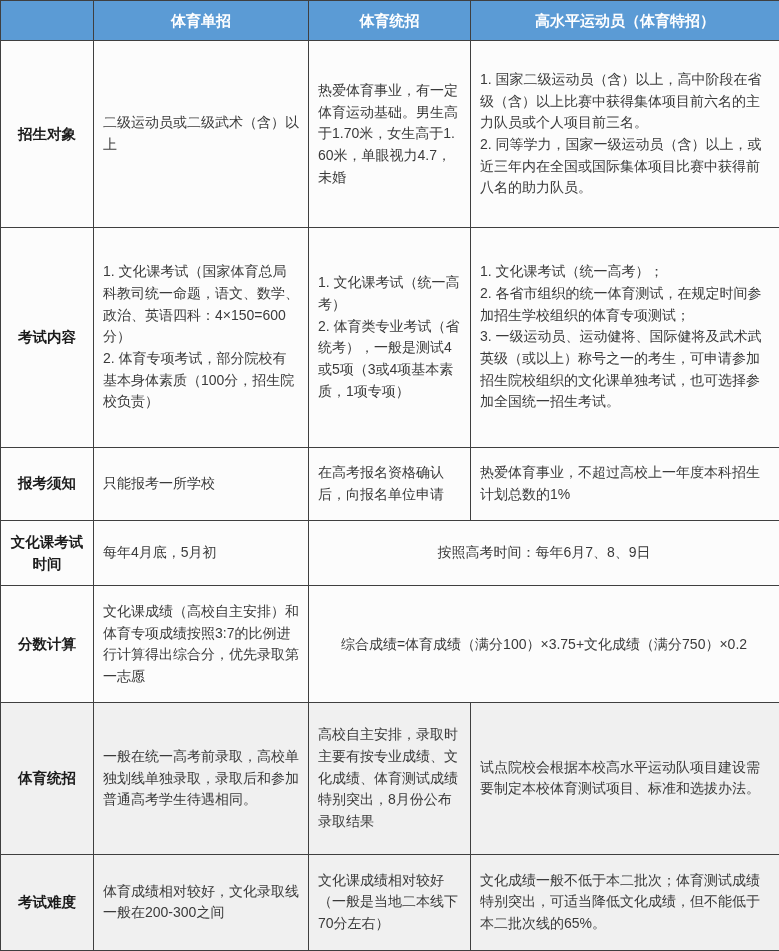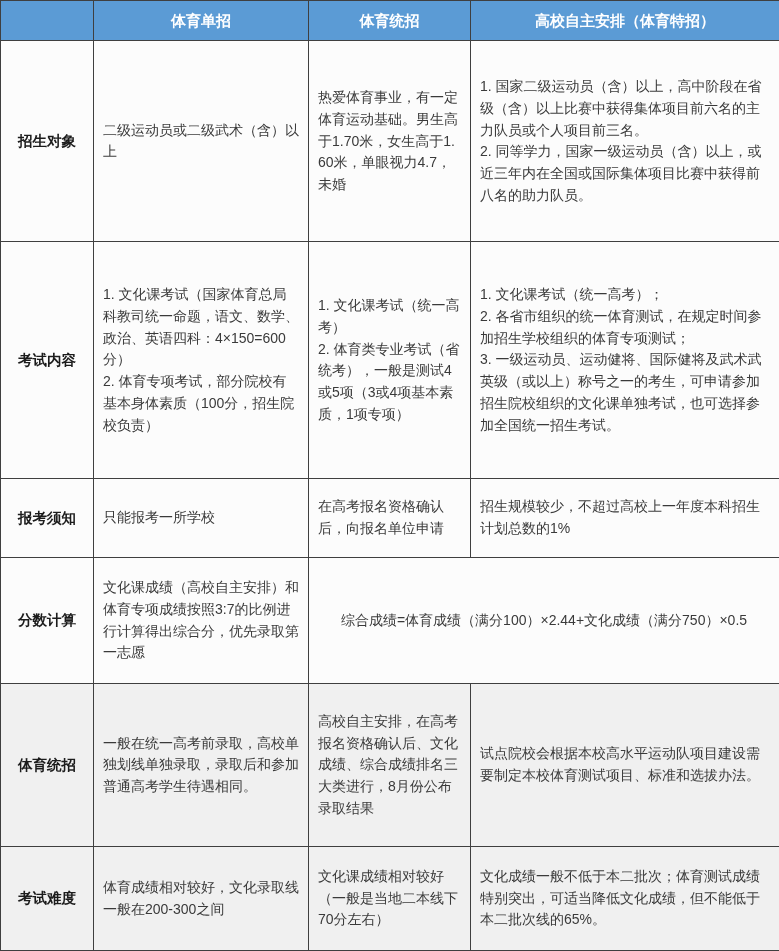--- a/index.html
+++ b/index.html
@@ -64,21 +64,21 @@
     <col style="width:93px">
     <col style="width:215px">
     <col style="width:162px">
     <col style="width:309px">
   </colgroup>
   <thead>
     <tr style="height:38px">
       <th></th>
       <th>体育单招</th>
       <th>体育统招</th>
-      <th>高校自主安排（体育特招）</th>
+      <th>高水平运动员（体育特招）</th>
     </tr>
   </thead>
   <tbody>
     <tr style="height:153px">
       <td class="rowlabel">招生对象</td>
       <td>二级运动员或二级武术（含）以上</td>
       <td>热爱体育事业，有一定体育运动基础。男生高于1.70米，女生高于1.60米，单眼视力4.7，未婚</td>
       <td>1. 国家二级运动员（含）以上，高中阶段在省级（含）以上比赛中获得集体项目前六名的主力队员或个人项目前三名。
 2. 同等学力，国家一级运动员（含）以上，或近三年内在全国或国际集体项目比赛中获得前八名的助力队员。</td>
     </tr>
@@ -89,31 +89,36 @@
       <td>1. 文化课考试（统一高考）
 2. 体育类专业考试（省统考），一般是测试4或5项（3或4项基本素质，1项专项）</td>
       <td>1. 文化课考试（统一高考）；
 2. 各省市组织的统一体育测试，在规定时间参加招生学校组织的体育专项测试；
 3. 一级运动员、运动健将、国际健将及武术武英级（或以上）称号之一的考生，可申请参加招生院校组织的文化课单独考试，也可选择参加全国统一招生考试。</td>
     </tr>
     <tr style="height:60px">
       <td class="rowlabel">报考须知</td>
       <td>只能报考一所学校</td>
       <td>在高考报名资格确认后，向报名单位申请</td>
-      <td>招生规模较少，不超过高校上一年度本科招生计划总数的1%</td>
+      <td>热爱体育事业，不超过高校上一年度本科招生计划总数的1%</td>
+    </tr>
+    <tr style="height:46px">
+      <td class="rowlabel">文化课考试时间</td>
+      <td>每年4月底，5月初</td>
+      <td colspan="2" class="center">按照高考时间：每年6月7、8、9日</td>
     </tr>
     <tr style="height:90px">
       <td class="rowlabel">分数计算</td>
       <td>文化课成绩（高校自主安排）和体育专项成绩按照3:7的比例进行计算得出综合分，优先录取第一志愿</td>
-      <td colspan="2" class="center">综合成绩=体育成绩（满分100）×2.44+文化成绩（满分750）×0.5</td>
+      <td colspan="2" class="center">综合成绩=体育成绩（满分100）×3.75+文化成绩（满分750）×0.2</td>
     </tr>
     <tr style="height:124px" class="alt">
       <td class="rowlabel">体育统招</td>
       <td>一般在统一高考前录取，高校单独划线单独录取，录取后和参加普通高考学生待遇相同。</td>
-      <td>高校自主安排，在高考报名资格确认后、文化成绩、综合成绩排名三大类进行，8月份公布录取结果</td>
+      <td>高校自主安排，录取时主要有按专业成绩、文化成绩、体育测试成绩特别突出，8月份公布录取结果</td>
       <td>试点院校会根据本校高水平运动队项目建设需要制定本校体育测试项目、标准和选拔办法。</td>
     </tr>
     <tr style="height:79px" class="alt">
       <td class="rowlabel">考试难度</td>
       <td>体育成绩相对较好，文化录取线一般在200-300之间</td>
       <td>文化课成绩相对较好（一般是当地二本线下70分左右）</td>
       <td>文化成绩一般不低于本二批次；体育测试成绩特别突出，可适当降低文化成绩，但不能低于本二批次线的65%。</td>
     </tr>
   </tbody>
 </table>

